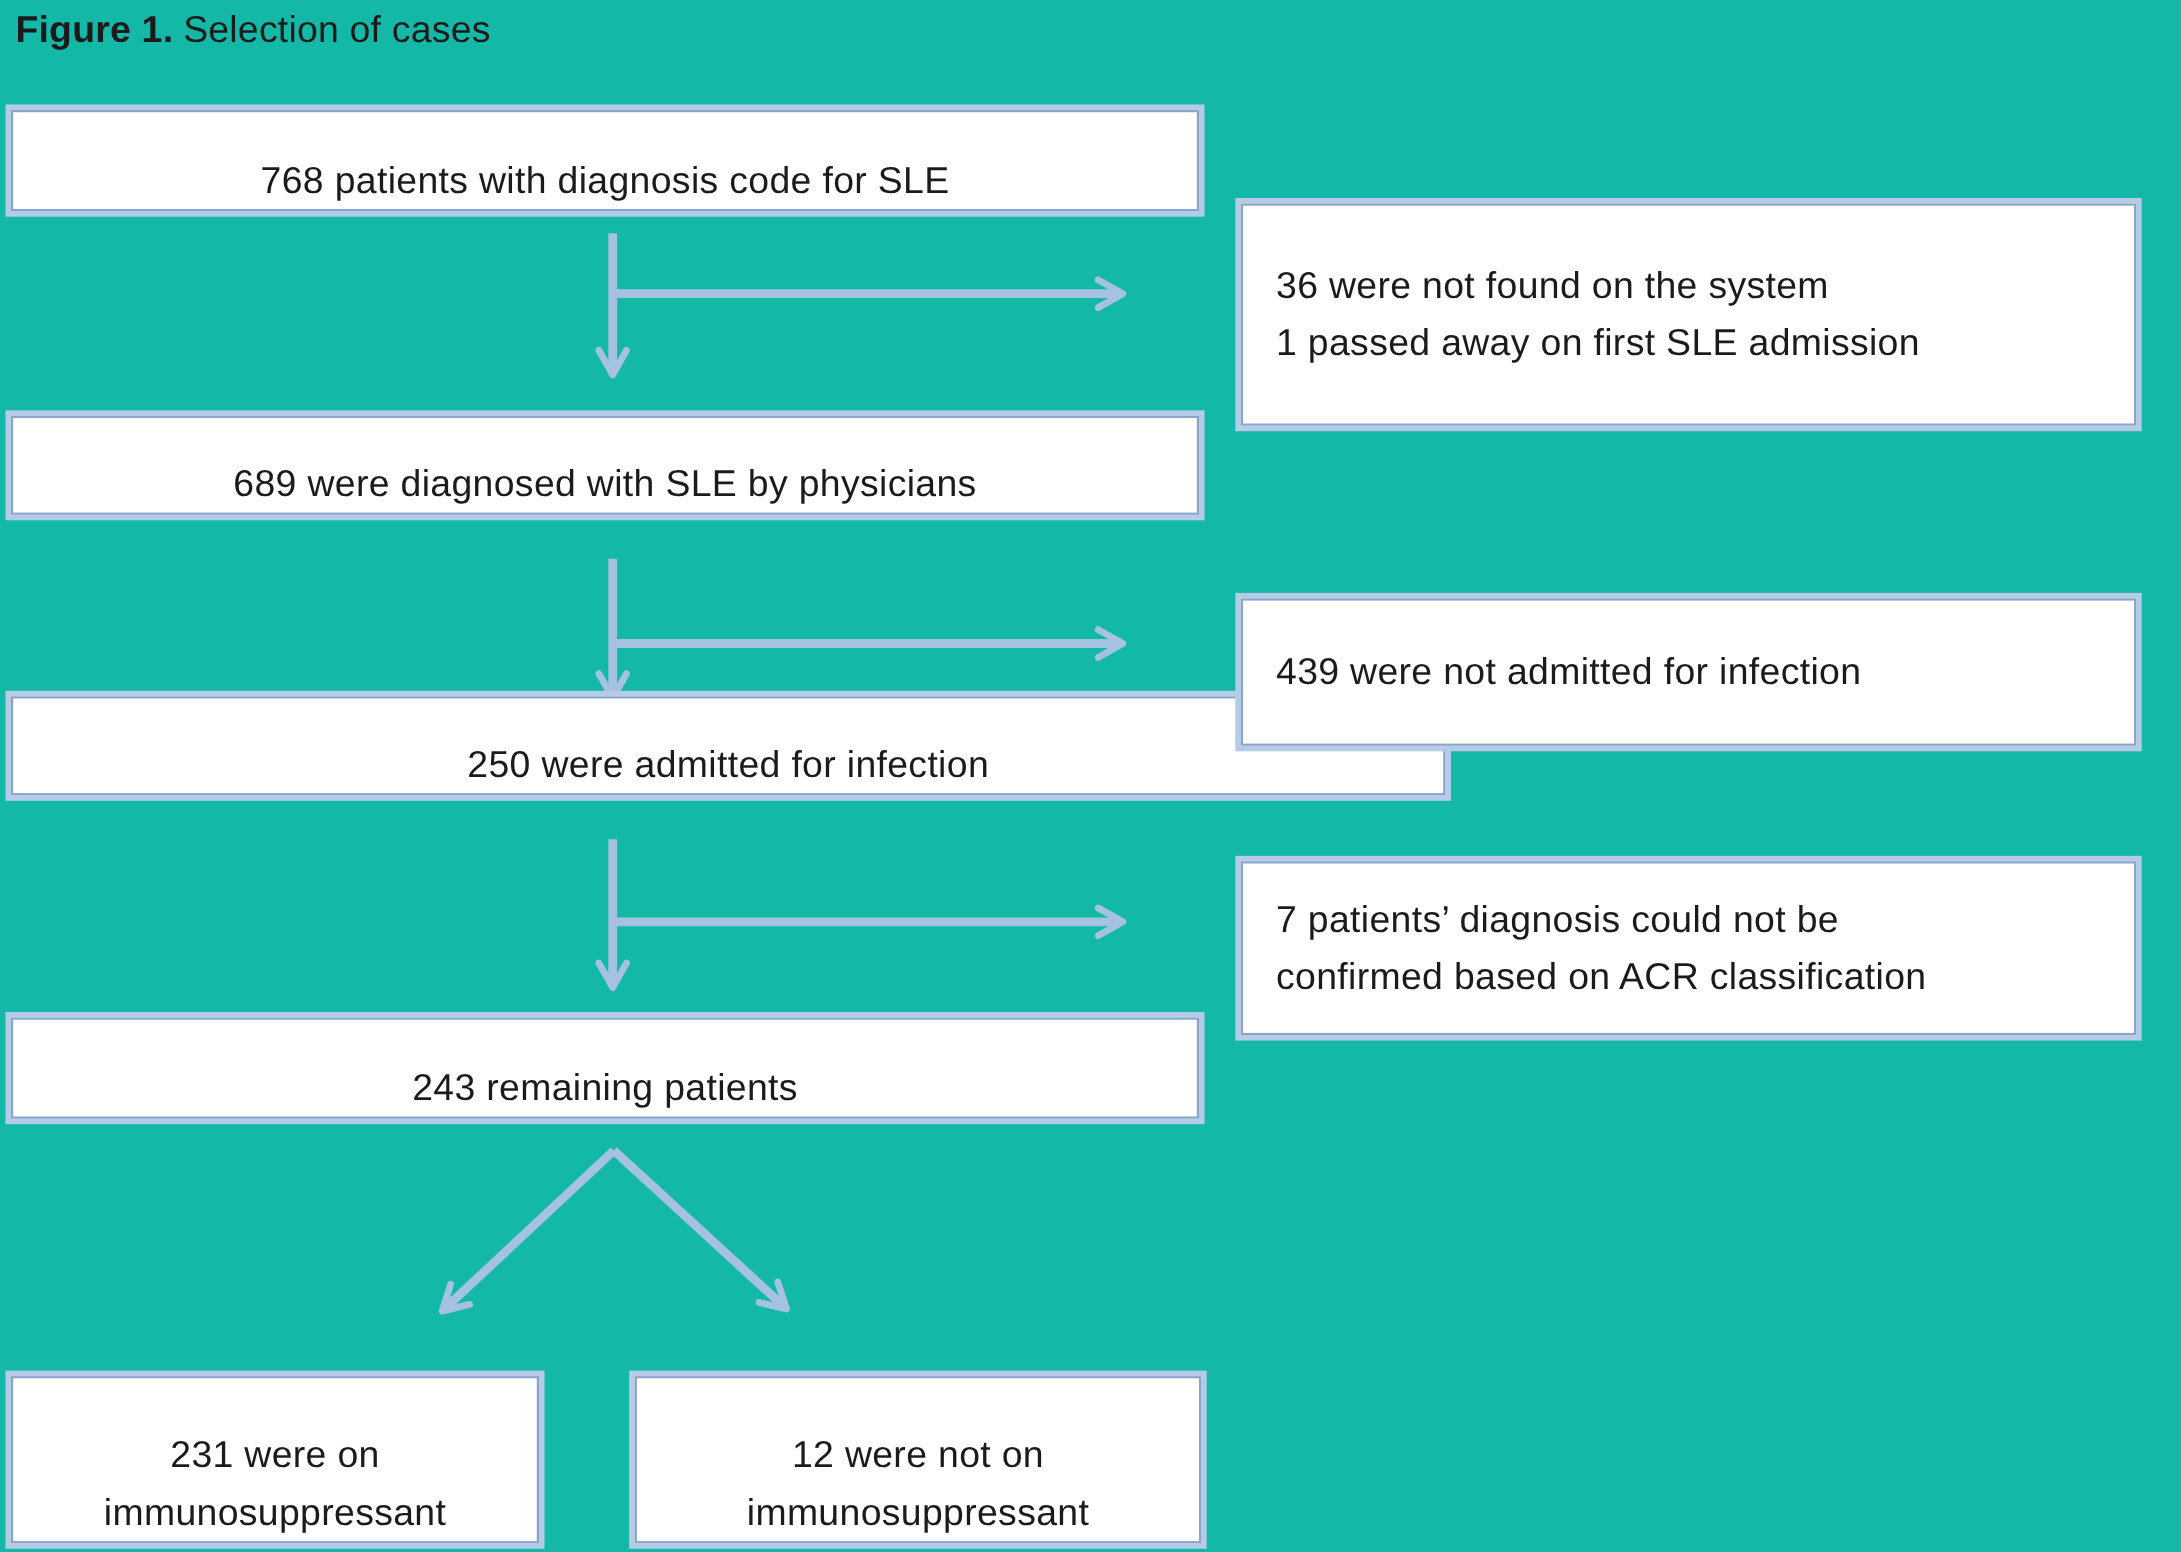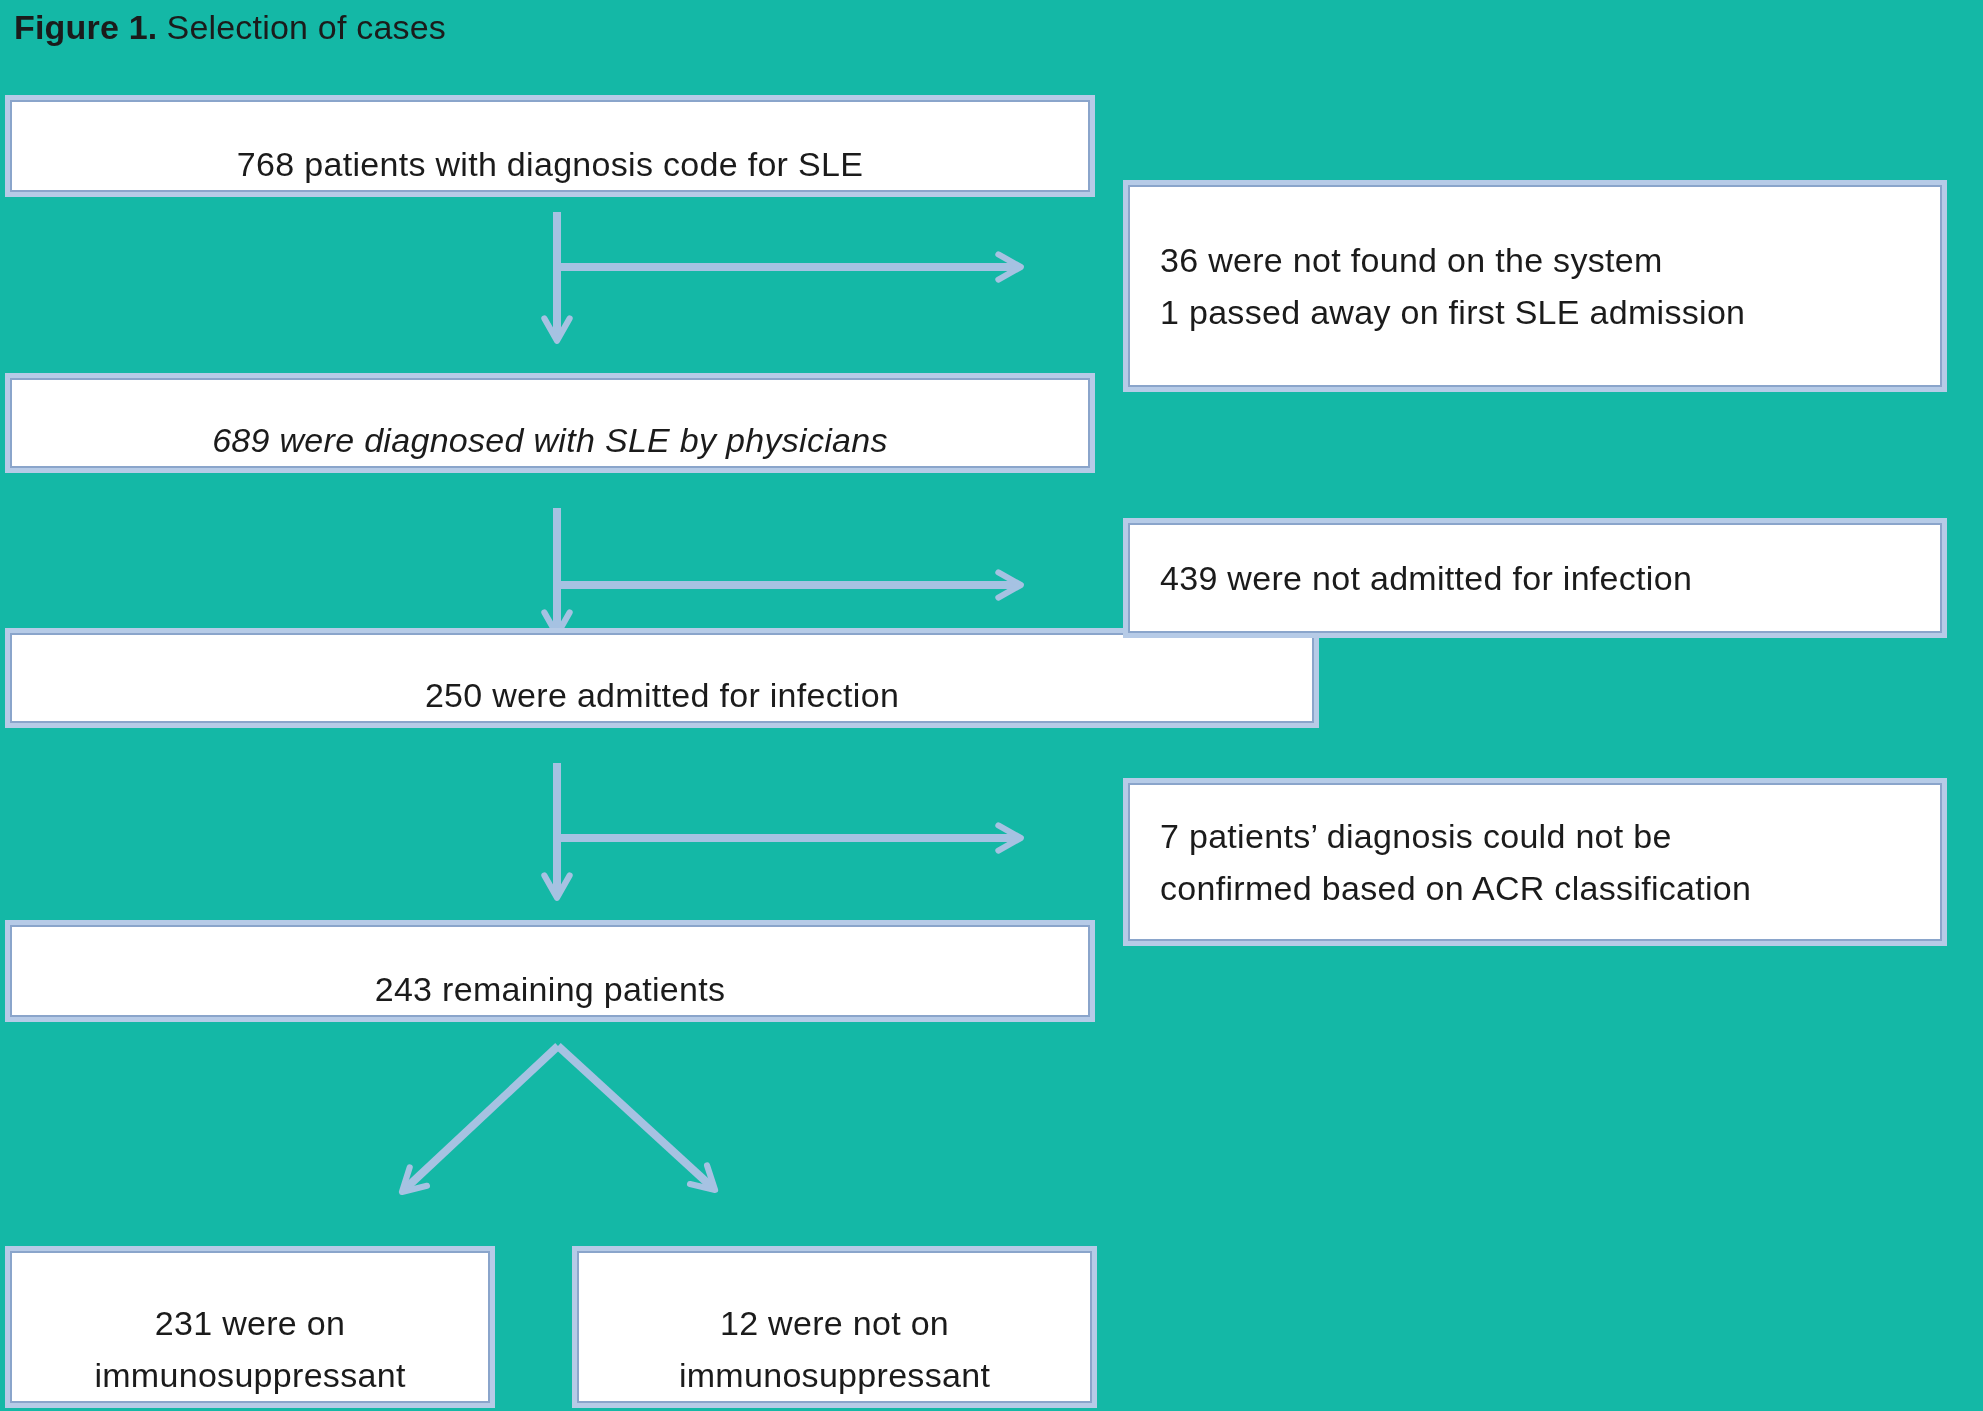--- a/index.html
+++ b/index.html
@@ -80,38 +80,38 @@
       <line x1="557" y1="838" x2="1018" y2="838" marker-end="url(#arrowHead)"></line>
       <line x1="558" y1="1046" x2="404" y2="1190" marker-end="url(#arrowHead)"></line>
       <line x1="558" y1="1046" x2="713" y2="1188" marker-end="url(#arrowHead)"></line>
     </g>
   </svg>
 
   <div class="box center" style="left:10px; top:100px; width:1080px; height:92px;">
     <span>768 patients with diagnosis code for SLE</span>
   </div>
 
-  <div class="box center" style="left:10px; top:378px; width:1080px; height:90px;font-style:italic;">
+  <div class="box center" style="left:10px; top:378px; width:1080px; height:90px;">
     <span>689 were diagnosed with SLE by physicians</span>
   </div>
 
   <div class="box center" style="left:10px; top:633px; width:1304px; height:90px;">
     <span>250 were admitted for infection</span>
   </div>
 
   <div class="box center" style="left:10px; top:925px; width:1080px; height:92px;">
     <span>243 remaining patients</span>
   </div>
 
   <div class="box leftalign" style="left:1128px; top:185px; width:814px; height:202px;">
     <span>36 were not found on the system</span>
     <span>1 passed away on first SLE admission</span>
   </div>
 
-  <div class="box leftalign" style="left:1128px; top:523px; width:814px; height:110px;">
+  <div class="box leftalign" style="left:1128px; top:544px; width:814px; height:134px;">
     <span>439 were not admitted for infection</span>
   </div>
 
   <div class="box leftalign" style="left:1128px; top:783px; width:814px; height:158px;">
     <span>7 patients’ diagnosis could not be</span>
     <span>confirmed based on ACR classification</span>
   </div>
 
   <div class="box center" style="left:10px; top:1251px; width:480px; height:152px;">
     <span>231 were on</span>

